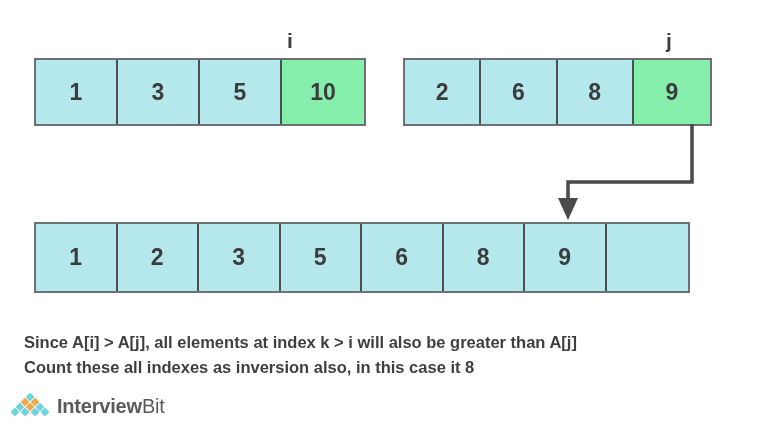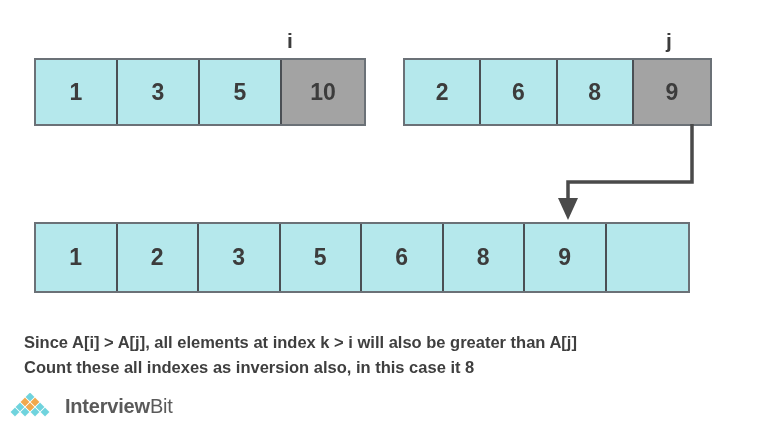--- a/index.html
+++ b/index.html
@@ -50,21 +50,21 @@
     font-weight: 700;
     color: #3c3c3c;
     background: #b5e8ec;
     border-right: 2px solid #4a4f54;
     height: 100%;
   }
   .cell:last-child {
     border-right: none;
   }
   .cell.highlight {
-    background: #a3a3a3;
+    background: #86efac;
   }
   .cell.empty {
     color: transparent;
   }
 
   
   #array-left {
     left: 34px;
     top: 58px;
     width: 332px;
@@ -113,21 +113,21 @@
     white-space: nowrap;
   }
 
   
   #brand {
     position: absolute;
     left: 10px;
     top: 393px;
     display: flex;
     align-items: center;
-    gap: 15px;
+    gap: 7px;
   }
   #brand-mark {
     width: 40px;
     height: 26px;
     flex: none;
   }
   .brand-text {
     font-size: 20px;
     letter-spacing: -0.2px;
     color: #5a5a5a;

